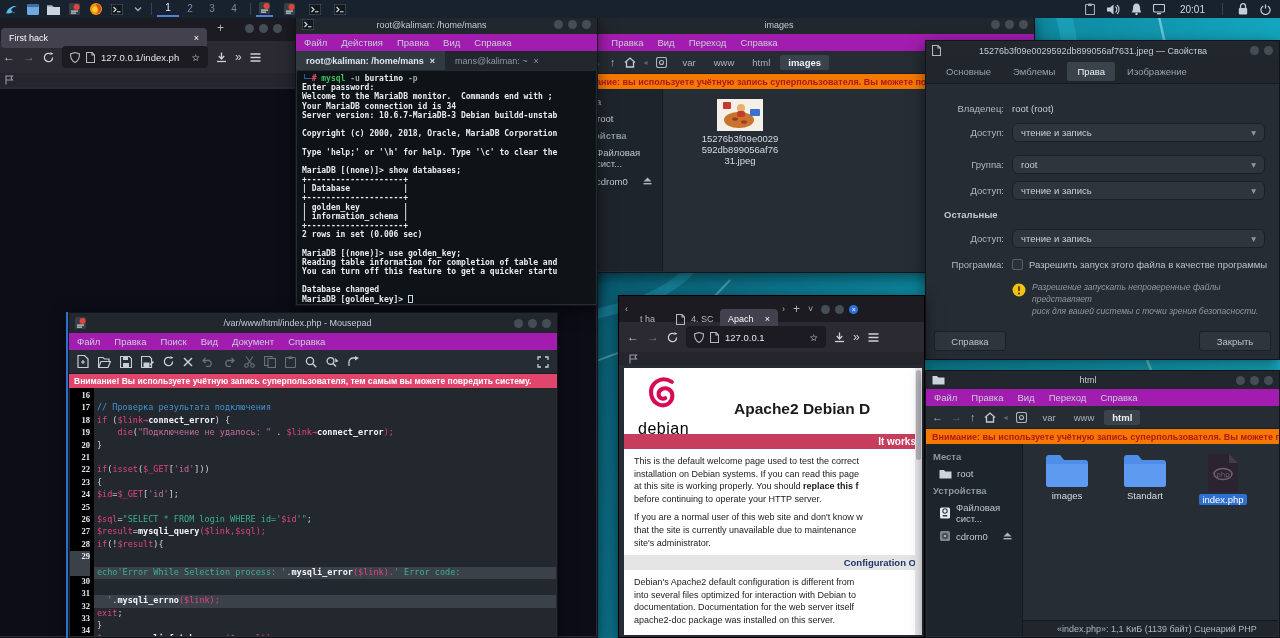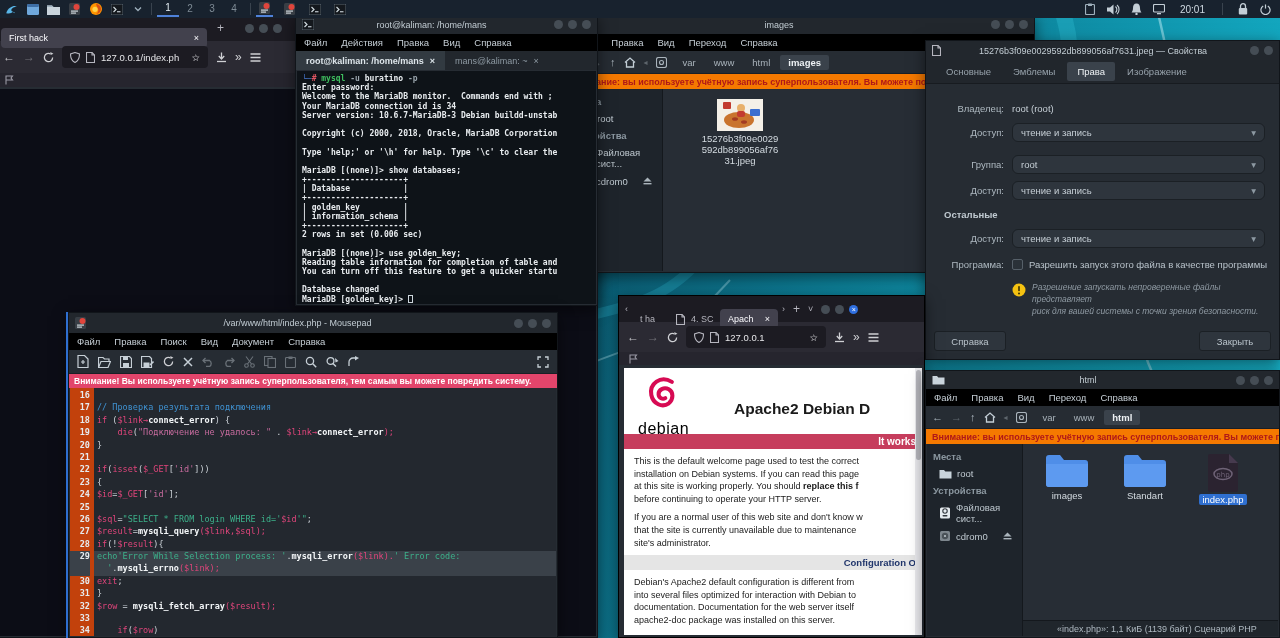--- a/index.html
+++ b/index.html
@@ -16,21 +16,21 @@
   .ws{width:22px;height:16px;text-align:center;line-height:16px;color:#7e8b95;}
   .ws.active{color:#e3ecf2;border-bottom:2px solid #4f81d9;line-height:14px;}
   .task-active{border-bottom:2px solid #4f81d9;}
   #clock{color:#cfd9e1;margin:0 6px;}
   
   .window{position:absolute;background:#262c33;border:1px solid #11151a;box-shadow:0 4px 14px rgba(0,0,0,.5);}
   .titlebar{height:19px;background:#22272d;display:flex;align-items:center;padding:0 6px;color:#c2ccd3;font-size:9px;}
   .titlebar .title{flex:1;text-align:center;overflow:hidden;white-space:nowrap;}
   .wbtn{width:9px;height:9px;border-radius:50%;background:#454d55;margin-left:5px;flex:none;}
   .wbtn.close-active{background:#2f6fe0;color:#fff;font-size:7px;line-height:9px;text-align:center;}
-  .menubar{height:17px;display:flex;align-items:center;padding:0 8px;gap:14px;color:#c6cfd6;font-size:9.5px;background:#000000;}
+  .menubar{height:17px;display:flex;align-items:center;padding:0 8px;gap:14px;color:#c6cfd6;font-size:9.5px;background:#a21caf;}
   
   .fx-tabbar{height:26px;background:#1c1b22;display:flex;align-items:center;padding:0 6px;color:#b6b6bf;font-size:9px;}
   .fx-tab{height:20px;border-radius:4px;display:flex;align-items:center;padding:0 8px;gap:6px;white-space:nowrap;overflow:hidden;margin-top:20px;}
   .fx-tab.active{background:#42414d;color:#fbfbfe;}
   .fx-nav{height:32px;background:#2b2a33;display:flex;align-items:center;padding:0 8px;gap:8px;color:#cfd0d4;font-size:12px;}
   .fx-url{height:22px;background:#1c1b22;border-radius:4px;display:flex;align-items:center;gap:6px;padding:0 8px;color:#e6e6e9;font-size:9.5px;flex:none;}
   .fx-bookmarks{height:14px;background:#26252e;display:flex;align-items:center;padding:0 10px;color:#9a9aa5;font-size:9px;}
   .fx-btn{opacity:.9}
   .dim{opacity:.42}
   
@@ -65,24 +65,24 @@
   .plabel{width:86px;text-align:right;padding-right:8px;flex:none;}
   .combo{flex:1;margin-right:14px;height:19px;background:#2e353d;border:1px solid #1b2025;border-radius:6px;display:flex;align-items:center;padding:0 8px;color:#c6cfd6;}
   .combo .car{margin-left:auto;color:#8d99a2;}
   .pbtn{position:absolute;bottom:8px;height:20px;min-width:72px;background:#2e353d;border:1px solid #1b2025;border-radius:3px;color:#b9c3cb;font-size:9.5px;display:flex;align-items:center;justify-content:center;padding:0 10px;}
   
   #mousepad{box-shadow:-2px 0 0 #2f6fd0,0 4px 14px rgba(0,0,0,.5);}
   .mp-toolbar{height:24px;background:#262c33;display:flex;align-items:center;gap:9px;padding:0 8px;color:#c6cfd6;border-bottom:1px solid #1a1f25;}
   .mp-warn{height:14px;background:#e2456b;color:#fff;font-size:8.5px;font-weight:bold;display:flex;align-items:center;padding:0 5px;white-space:nowrap;overflow:hidden;}
   #editor{position:absolute;left:1px;right:1px;top:75px;bottom:1px;background:#23282f;display:flex;
     font-family:"DejaVu Sans Mono","Liberation Mono",monospace;font-size:8.5px;}
-  #gutter{width:24px;background:#c2410c;color:#e6ebef;font-weight:bold;text-align:right;padding:2px 4px 0 0;}
+  #gutter{width:24px;background:#000000;color:#e6ebef;font-weight:bold;text-align:right;padding:2px 4px 0 0;font-family:Liberation Serif, serif;}
   #codecol{flex:1;padding-top:2px;overflow:hidden;}
   .crow{height:12.4px;white-space:pre;overflow:hidden;padding-left:3px;color:#ced4da;}
-  .crow.hl{background:#3a4149;}
+  .crow.hl{background:#3a4149;margin-top:16px;}
   .grow{height:12.4px;}
   .grow.hl{background:#3a4149;}
   .c-com{color:#3f92d2}.c-kw{color:#e0457b}.c-var{color:#e0457b}.c-fn{color:#f2f5f7;font-weight:bold}
   .c-strM{color:#c76b9e}.c-strT{color:#3cb08a}.c-pl{color:#ced4da}
   
   #ap-page{position:absolute;left:5px;right:2px;top:72px;bottom:2px;background:#fff;overflow:hidden;color:#1a1a1a;}
   #ap-scroll{position:absolute;right:0;top:0;width:7px;bottom:0;background:#e9e9ed;}
   #ap-thumb{position:absolute;right:1px;top:2px;width:5px;height:90px;background:#b5b5bb;border-radius:3px;}
   .ap-banner1{background:#c63d5d;color:#fff;font-weight:bold;font-size:10px;text-align:right;padding:2px 6px;white-space:nowrap;}
   .ap-banner2{background:#e5e5e5;color:#20356b;font-weight:bold;font-size:9.5px;text-align:right;padding:2px 6px;white-space:nowrap;}

